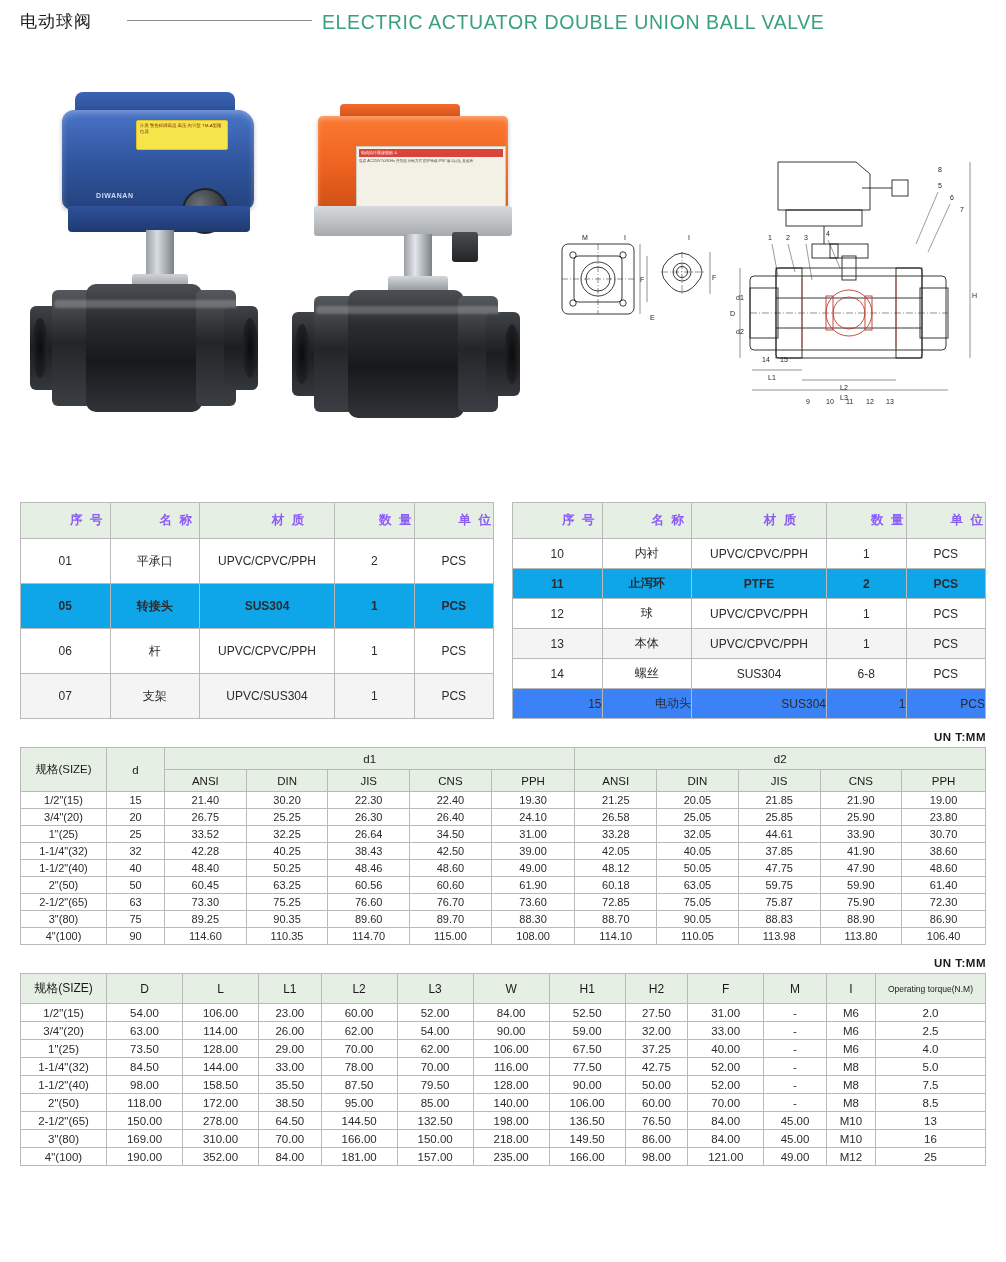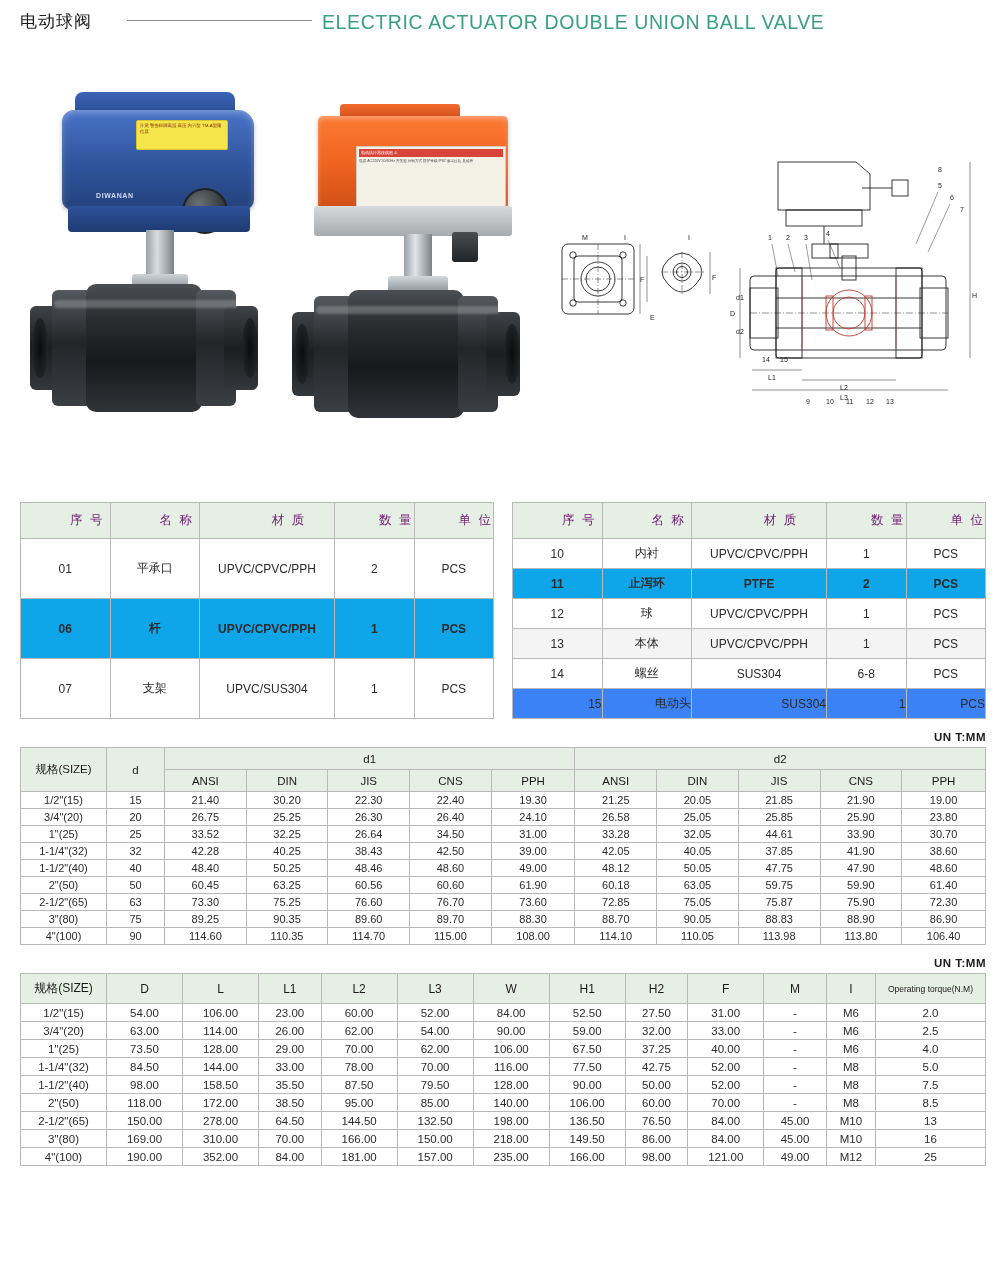--- a/index.html
+++ b/index.html
@@ -186,24 +186,24 @@
     text-align: center;
     padding: 0;
     white-space: nowrap;
   }
 
   
   .parts-wrap { display: flex; gap: 18px; margin-top: 10px; }
   table.parts { width: 480px; }
   table.parts th {
     background: #e6efe3;
-    color: #701a75;
+    color: #8b5cf6;
     font-size: 12.5px;
     height: 36px;
-    font-weight: normal;
+    font-weight: bold;
     letter-spacing: 2px;
     padding-left: 44px;
   }
   table.parts td {
     height: 30px;
     font-size: 12px;
     color: #2b2b2b;
   }
   table.parts tr:nth-child(even) td { background: #ffffff; }
   table.parts tr:nth-child(odd) td { background: #f5f5f5; }
@@ -432,20 +432,27 @@
       </thead>
       <tbody>
         <tr>
             <td>01</td>
             <td>平承口</td>
             <td>UPVC/CPVC/PPH</td>
             <td>2</td>
             <td>PCS</td>
           </tr>
         <tr>
+            <td>05</td>
+            <td>转接头</td>
+            <td>SUS304</td>
+            <td>1</td>
+            <td>PCS</td>
+          </tr>
+        <tr>
             <td>06</td>
             <td>杆</td>
             <td>UPVC/CPVC/PPH</td>
             <td>1</td>
             <td>PCS</td>
           </tr>
         <tr>
             <td>07</td>
             <td>支架</td>
             <td>UPVC/SUS304</td>

